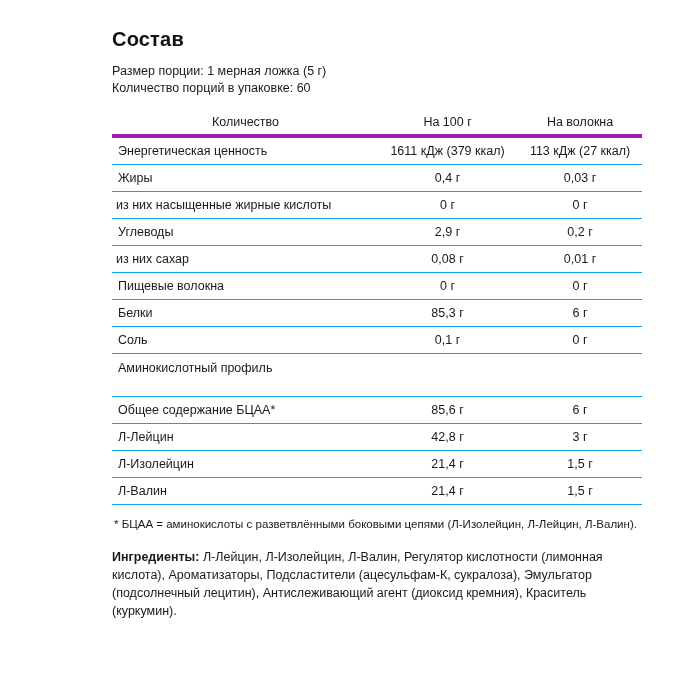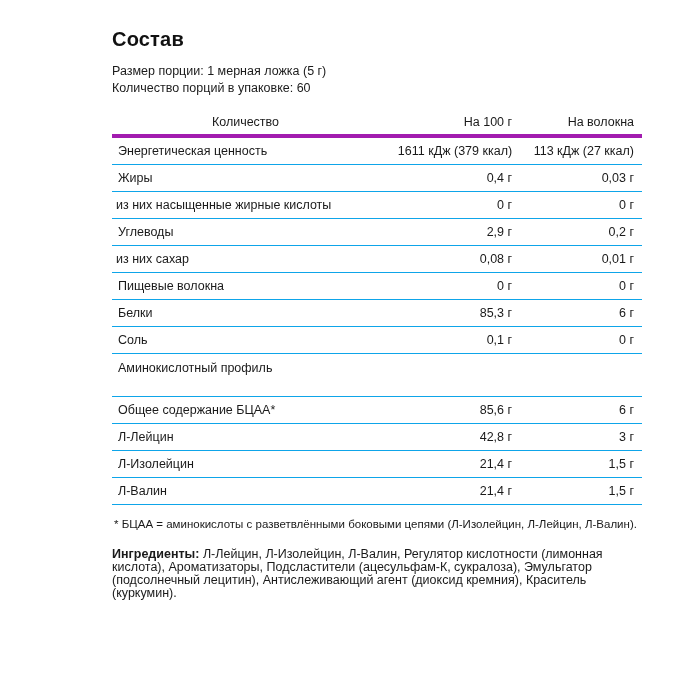--- a/index.html
+++ b/index.html
@@ -52,21 +52,21 @@
     font-weight: normal;
     white-space: nowrap;
     overflow: hidden;
   }
   table.nutri thead th {
     border-bottom: 4px solid #a21caf;
     padding-bottom: 5px;
     padding-top: 2px;
   }
   table.nutri th.num, table.nutri td.num {
-    text-align: right;
+    text-align: center;
     padding-right: 8px;
   }
   table.nutri tr.row-sub td.name {
     padding-left: 6px;
   }
   .dash {
     display: inline-block;
     width: 12px;
     margin-left: -14px;
     color: #1a1a1a;
@@ -78,21 +78,21 @@
   .footnote {
     margin-top: 11px;
     font-size: 11.5px;
     line-height: 16px;
     color: #1a1a1a;
     padding-left: 2px;
   }
   .ingredients {
     margin-top: 16px;
     font-size: 12.5px;
-    line-height: 13px;
+    line-height: 18px;
     color: #1a1a1a;
   }
   .ingredients .lbl {
     font-weight: bold;
   }
 </style>
 </head>
 <body>
 
 <div class="page">

